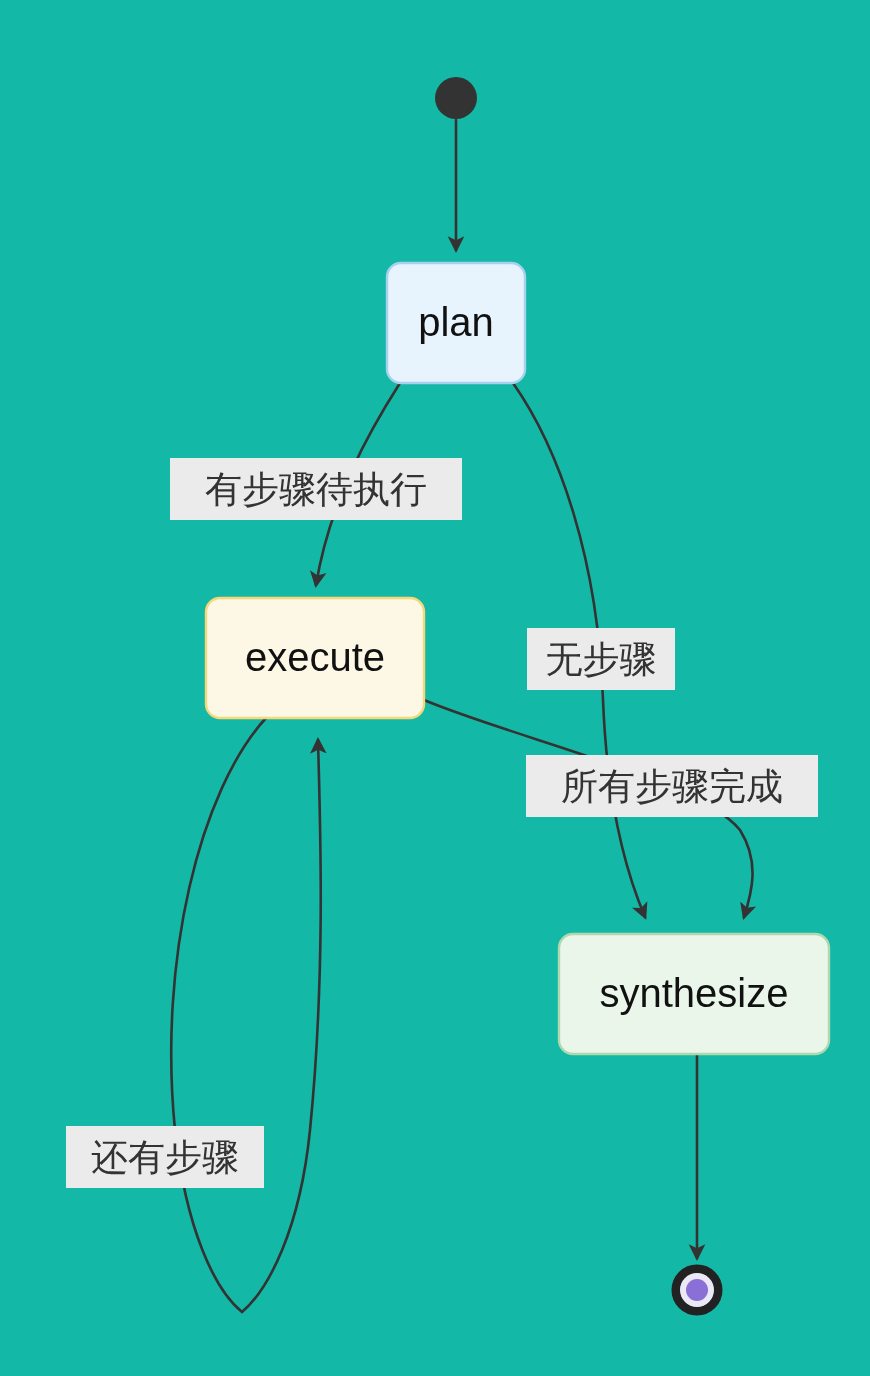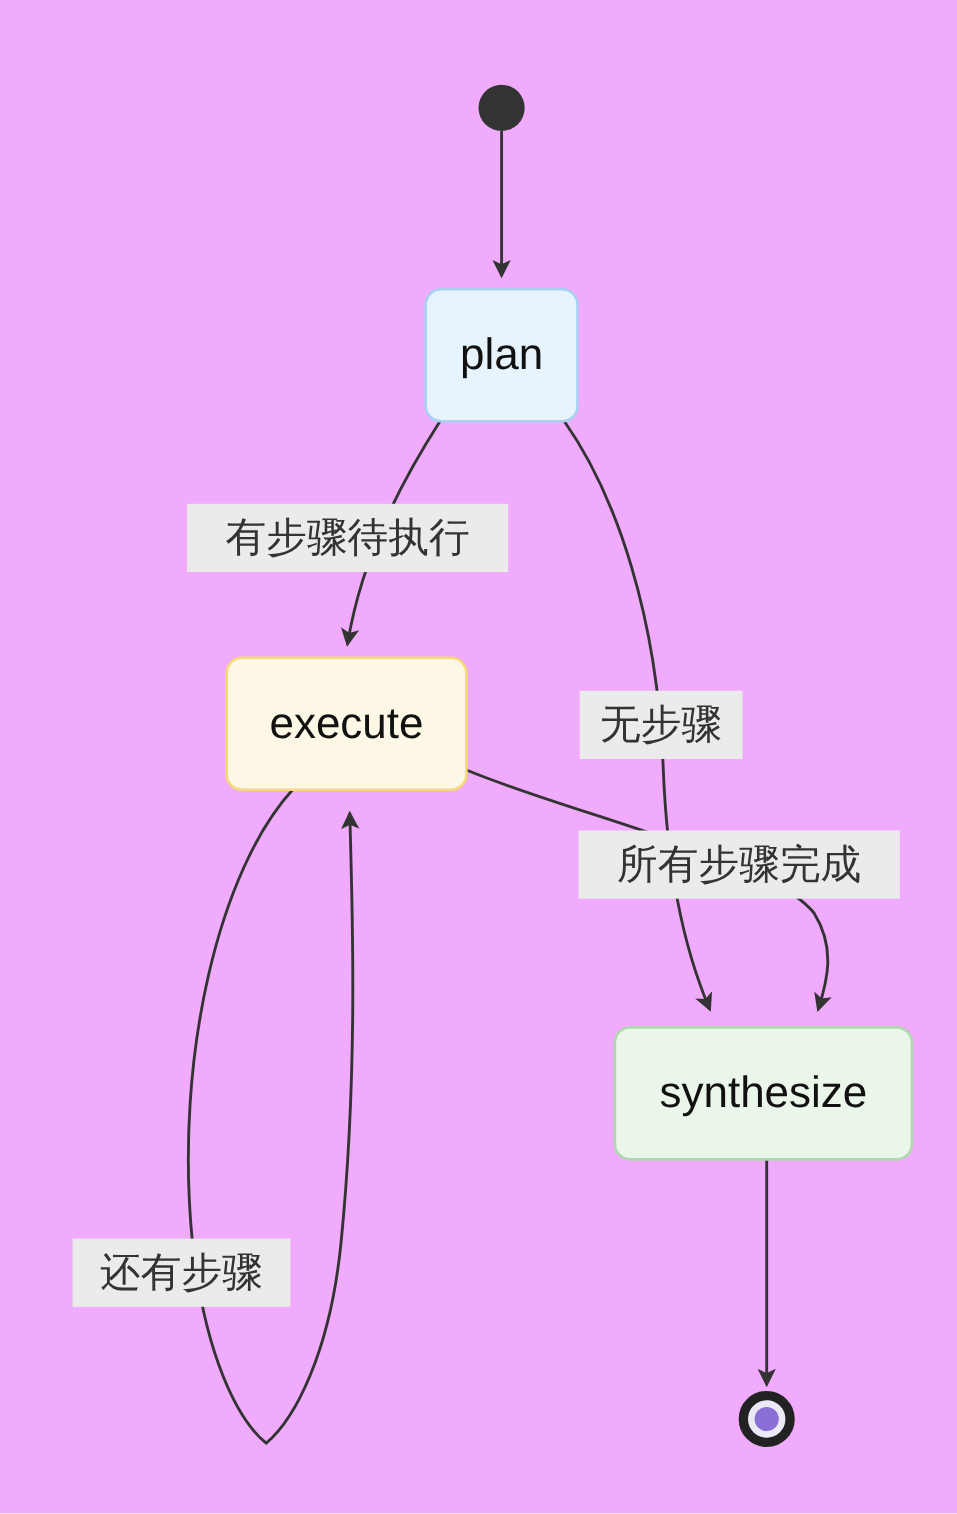--- a/index.html
+++ b/index.html
@@ -10,21 +10,21 @@
   body {
     width: 870px;
     height: 1376px;
     font-family: "Liberation Sans", "DejaVu Sans", sans-serif;
     overflow: hidden;
   }
   #diagram {
     position: relative;
     width: 870px;
     height: 1376px;
-    background: #f0abfc;
+    background: #14b8a6;
   }
   svg.flow {
     display: block;
     width: 870px;
     height: 1376px;
   }
   .edge-path {
     fill: none;
     stroke: #333333;
     stroke-width: 2.6px;

